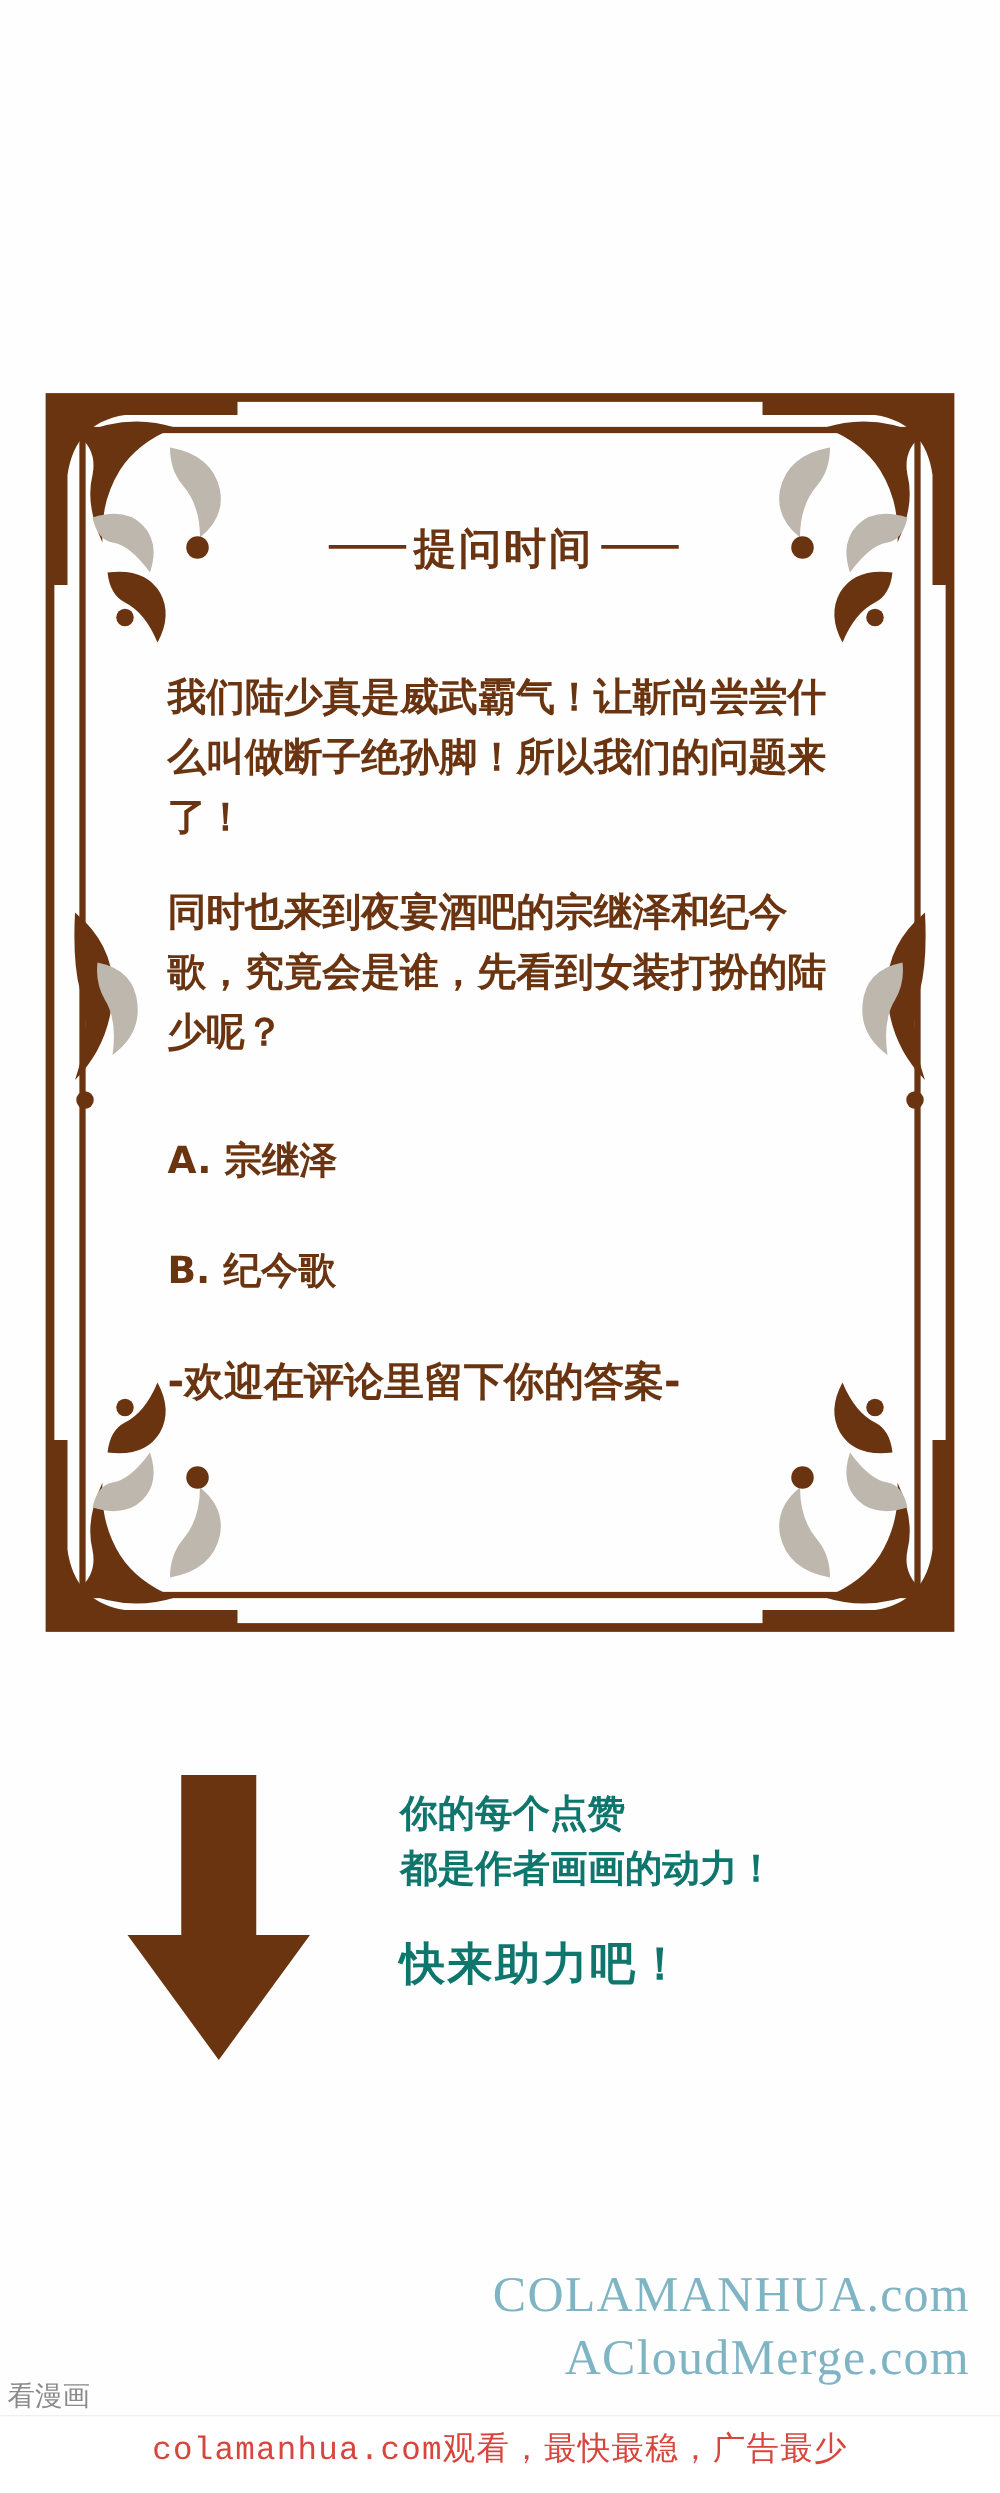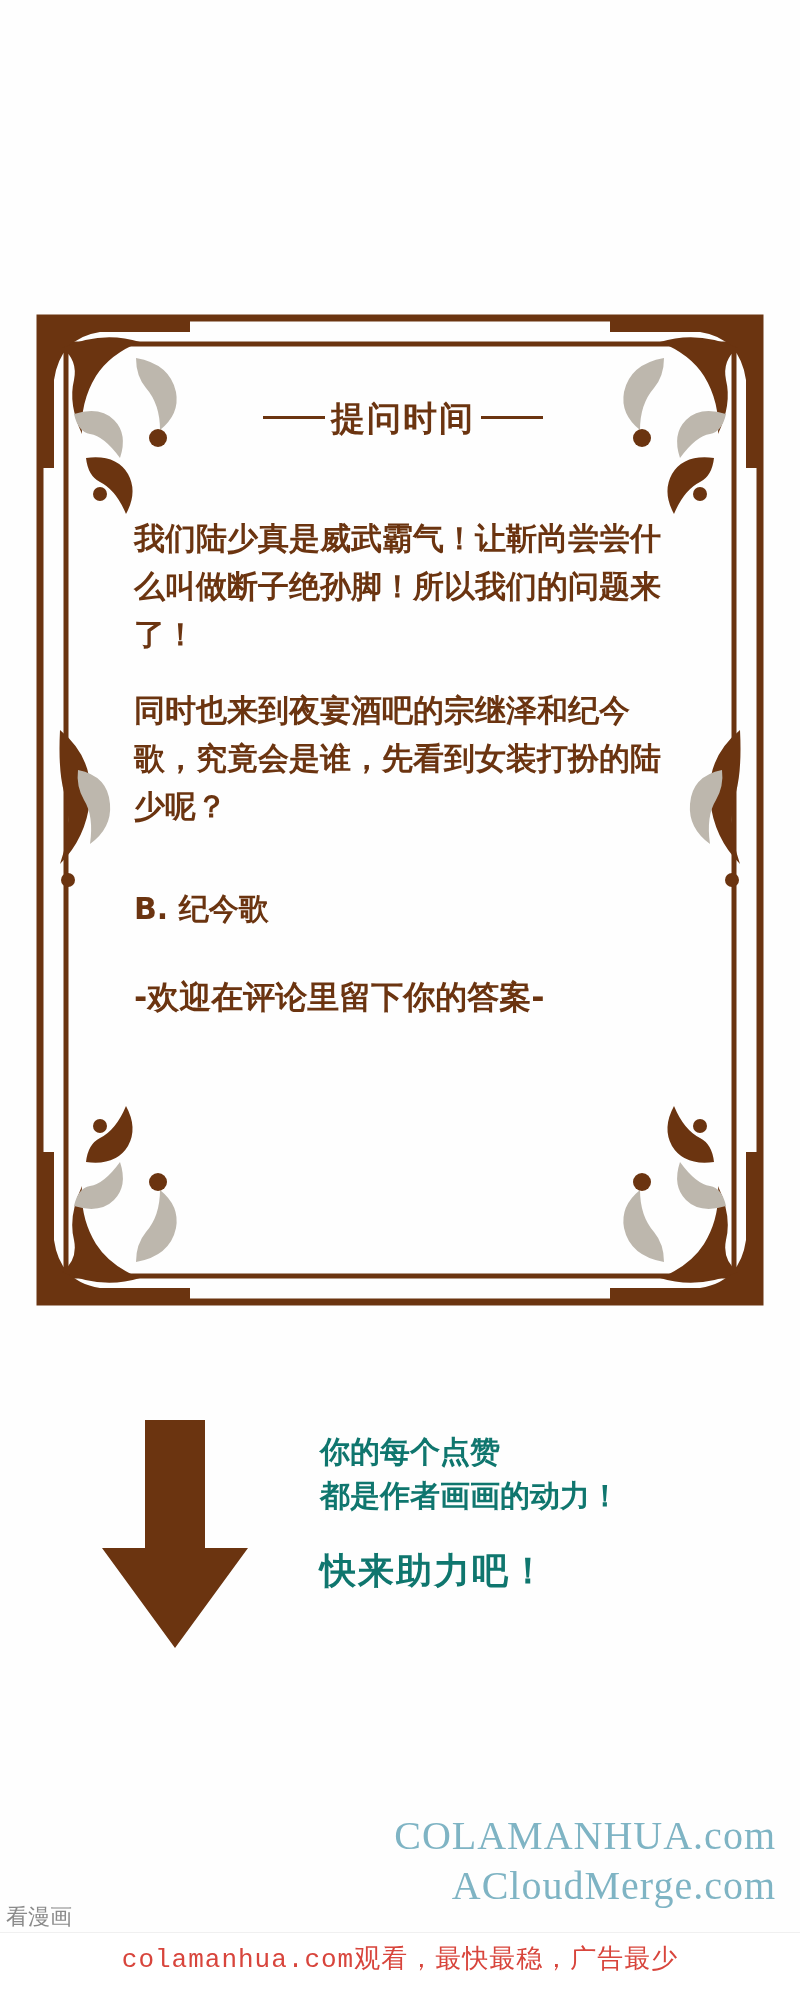--- a/index.html
+++ b/index.html
@@ -45,21 +45,21 @@
     width: 570px;
     height: 900px;
   }
 
   .panel-title {
     text-align: center;
     color: #6b3410;
     font-size: 34px;
     font-weight: 700;
     letter-spacing: 2px;
-    margin-top: 36px;
+    margin-top: 56px;
     font-family: "DejaVu Sans", "Liberation Sans", sans-serif;
   }
   .panel-title .rule {
     display: inline-block;
     width: 62px;
     height: 3px;
     background: #6b3410;
     vertical-align: 11px;
     margin: 0 6px;
   }
@@ -251,20 +251,21 @@
 
     <div class="panel-content">
       <div class="panel-title">
         <span class="rule"></span><span>提问时间</span><span class="rule"></span>
       </div>
 
       <p class="para first">我们陆少真是威武霸气！让靳尚尝尝什么叫做断子绝孙脚！所以我们的问题来了！</p>
       <p class="para second">同时也来到夜宴酒吧的宗继泽和纪今歌，究竟会是谁，先看到女装打扮的陆少呢？</p>
 
       <div class="options">
+        <div class="option">A. 宗继泽</div>
         <div class="option">B. 纪今歌</div>
       </div>
 
       <div class="footnote">-欢迎在评论里留下你的答案-</div>
     </div>
   </div>
 
   <div class="cta">
     <svg class="arrow" viewBox="0 0 150 230">
       <path d="M45,0 L105,0 L105,128 L148,128 L75,228 L2,128 L45,128 Z" fill="#6b3410"></path>

